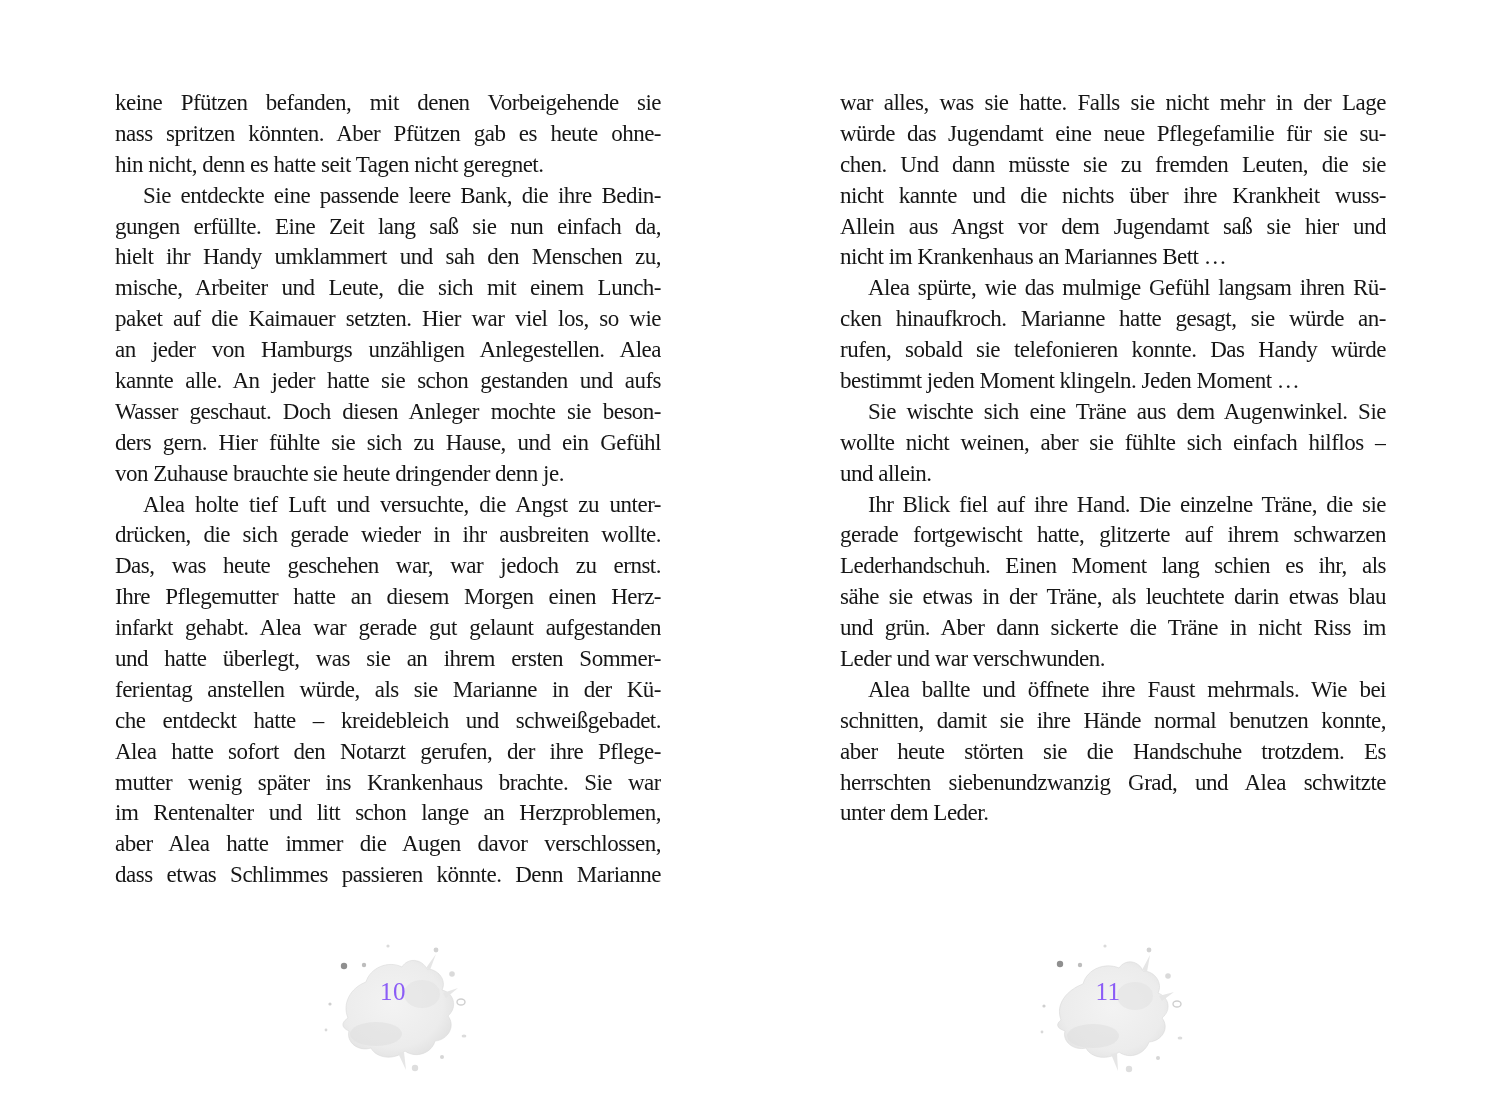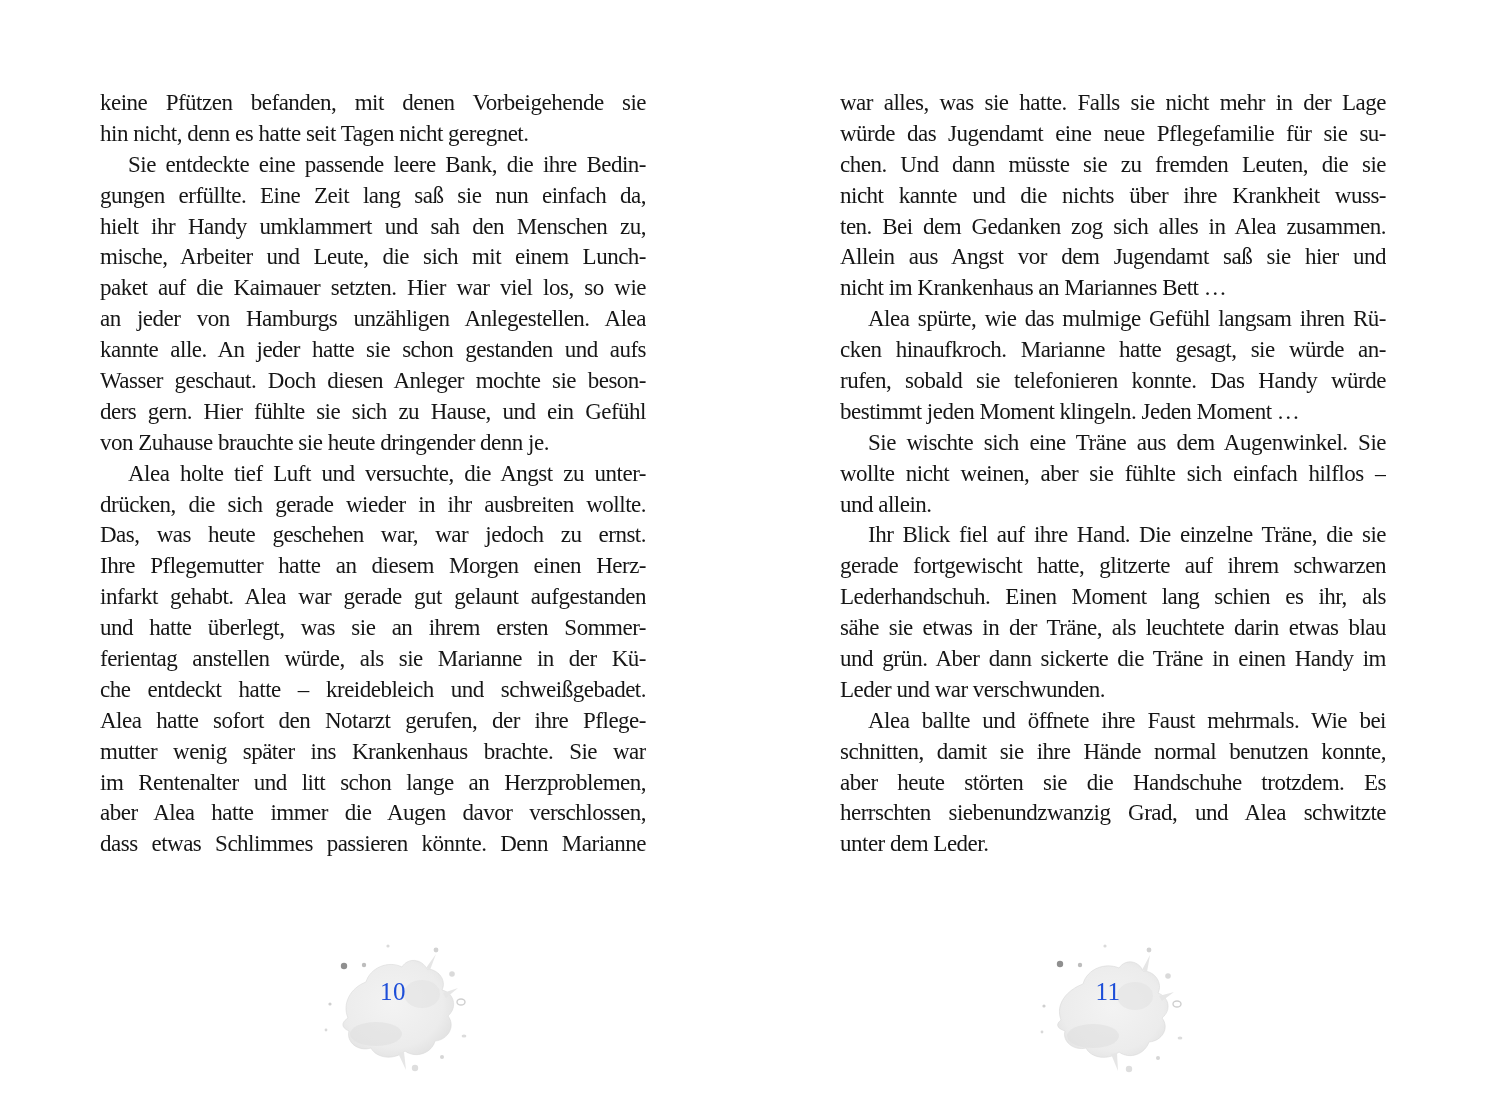--- a/index.html
+++ b/index.html
@@ -25,21 +25,21 @@
     height: 1098px;
   }
   .page.left  { left: 0; }
   .page.right { left: 750px; }
 
   .textblock {
     position: absolute;
     top: 88px;
     width: 546px;
   }
-  .page.left  .textblock { left: 100px; }
+  .page.left  .textblock { left: 115px; }
   .page.right .textblock { left: 90px; }
 
   .line {
     height: 30.9px;
     line-height: 30.9px;
     font-size: 23px;
     letter-spacing: -0.5px;
     text-align: justify;
     text-align-last: justify;
     white-space: normal;
@@ -67,31 +67,32 @@
     left: 0; top: 0;
   }
   .pagenum {
     position: absolute;
     left: 0;
     top: 40px;
     width: 150px;
     text-align: center;
     font-size: 25px;
     letter-spacing: 0.5px;
-    color: #1d4ed8;
+    color: #8b5cf6;
   }
 </style>
 </head>
 <body>
 
 <div class="spread">
 
   <div class="page left">
     <div class="textblock" id="lines-left">
         <div class="line">keine Pfützen befanden, mit denen Vorbeigehende sie</div>
+        <div class="line">nass spritzen könnten. Aber Pfützen gab es heute ohne-</div>
         <div class="line end">hin nicht, denn es hatte seit Tagen nicht geregnet.</div>
         <div class="line ind">Sie entdeckte eine passende leere Bank, die ihre Bedin-</div>
         <div class="line">gungen erfüllte. Eine Zeit lang saß sie nun einfach da,</div>
         <div class="line">hielt ihr Handy umklammert und sah den Menschen zu,</div>
         <div class="line">mische, Arbeiter und Leute, die sich mit einem Lunch-</div>
         <div class="line">paket auf die Kaimauer setzten. Hier war viel los, so wie</div>
         <div class="line">an jeder von Hamburgs unzähligen Anlegestellen. Alea</div>
         <div class="line">kannte alle. An jeder hatte sie schon gestanden und aufs</div>
         <div class="line">Wasser geschaut. Doch diesen Anleger mochte sie beson-</div>
         <div class="line">ders gern. Hier fühlte sie sich zu Hause, und ein Gefühl</div>
@@ -145,35 +146,34 @@
       <div class="pagenum">10</div>
     </div>
   </div>
 
   <div class="page right">
     <div class="textblock" id="lines-right">
         <div class="line">war alles, was sie hatte. Falls sie nicht mehr in der Lage</div>
         <div class="line">würde das Jugendamt eine neue Pflegefamilie für sie su-</div>
         <div class="line">chen. Und dann müsste sie zu fremden Leuten, die sie</div>
         <div class="line">nicht kannte und die nichts über ihre Krankheit wuss-</div>
-        <div class="line">ten. Bei dem Gedanken zog sich alles in Alea zusammen.</div>
         <div class="line">Allein aus Angst vor dem Jugendamt saß sie hier und</div>
         <div class="line end">nicht im Krankenhaus an Mariannes Bett …</div>
         <div class="line ind">Alea spürte, wie das mulmige Gefühl langsam ihren Rü-</div>
         <div class="line">cken hinaufkroch. Marianne hatte gesagt, sie würde an-</div>
         <div class="line">rufen, sobald sie telefonieren konnte. Das Handy würde</div>
         <div class="line end">bestimmt jeden Moment klingeln. Jeden Moment …</div>
         <div class="line ind">Sie wischte sich eine Träne aus dem Augenwinkel. Sie</div>
         <div class="line">wollte nicht weinen, aber sie fühlte sich einfach hilflos –</div>
         <div class="line end">und allein.</div>
         <div class="line ind">Ihr Blick fiel auf ihre Hand. Die einzelne Träne, die sie</div>
         <div class="line">gerade fortgewischt hatte, glitzerte auf ihrem schwarzen</div>
         <div class="line">Lederhandschuh. Einen Moment lang schien es ihr, als</div>
         <div class="line">sähe sie etwas in der Träne, als leuchtete darin etwas blau</div>
-        <div class="line">und grün. Aber dann sickerte die Träne in einen Handy im</div>
+        <div class="line">und grün. Aber dann sickerte die Träne in nicht Riss im</div>
         <div class="line end">Leder und war verschwunden.</div>
         <div class="line ind">Alea ballte und öffnete ihre Faust mehrmals. Wie bei</div>
         <div class="line">schnitten, damit sie ihre Hände normal benutzen konnte,</div>
         <div class="line">aber heute störten sie die Handschuhe trotzdem. Es</div>
         <div class="line">herrschten siebenundzwanzig Grad, und Alea schwitzte</div>
         <div class="line end">unter dem Leder.</div>
       </div>
 
     <div class="pagenum-wrap">
       <svg width="160" height="140" viewBox="0 0 160 140">

